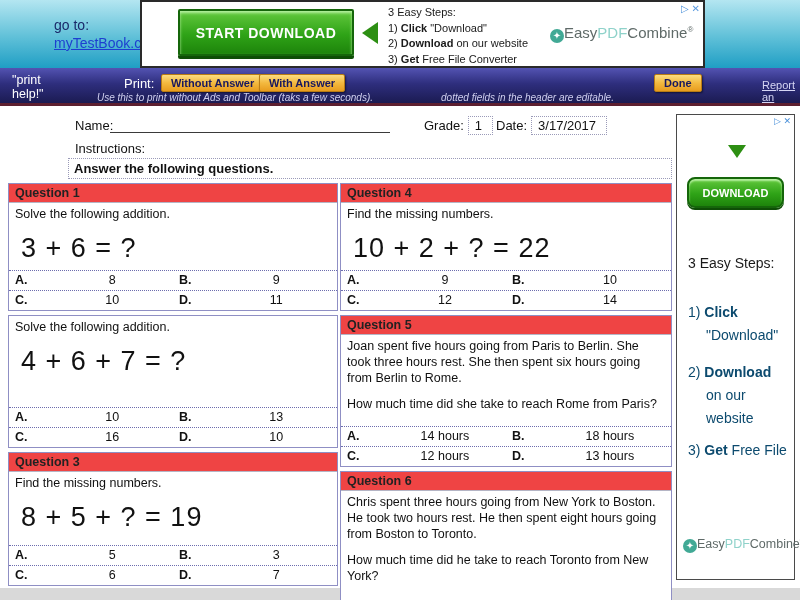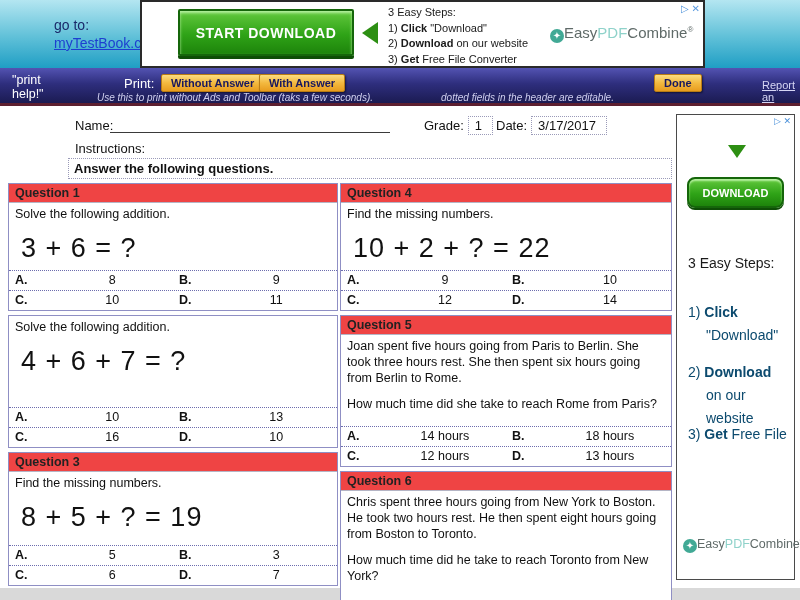--- a/index.html
+++ b/index.html
@@ -81,21 +81,21 @@
     border:1px solid #4a4a4a; z-index:2; }
   .side-adchoices { position:absolute; right:3px; top:1px; font-size:9px; color:#4a90d9; cursor:pointer; }
   .side-tri { position:absolute; left:50%; top:30px; margin-left:-8px; width:0; height:0;
     border-left:9px solid transparent; border-right:9px solid transparent; border-top:13px solid #2d8f13; }
   .dl-btn { position:absolute; left:10px; top:62px; width:97px; height:31px;
     background:linear-gradient(180deg,#63c93e 0%, #2fa317 55%, #1d840b 100%);
     border:2px solid #15660a; border-radius:8px; color:#fff; font-weight:bold; font-size:11px;
     cursor:pointer; box-shadow:0 2px 0 #0e4e06, inset 0 2px 2px #b7f0a2; }
   .side-steps-title { position:absolute; left:11px; top:140px; font-size:14px; color:#1a1a1a; }
   .side-step { position:absolute; left:11px; font-size:14px; line-height:23px; color:#0c4a6e; }
-  .s1 { top:186px; } .s2 { top:246px; } .s3 { top:308px; }
+  .s1 { top:186px; } .s2 { top:246px; } .s3 { top:324px; }
   .side-step .l2 { padding-left:18px; }
   .side-logo { position:absolute; left:6px; top:422px; font-size:12.5px; color:#5f6a68; white-space:nowrap; }
   .side-logo .pdf { color:#8fd2ca; }
   .side-logo .mark { font-size:7px; vertical-align:super; }
   .b { font-weight:bold; }
 </style>
 </head>
 <body>
 
 <div id="stage">

